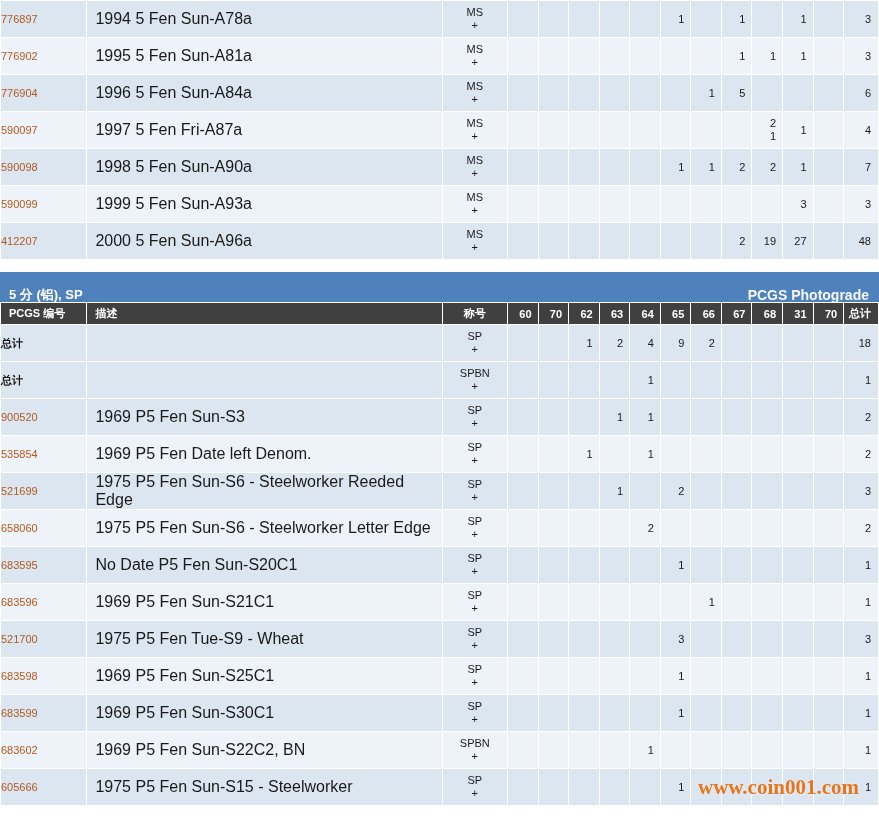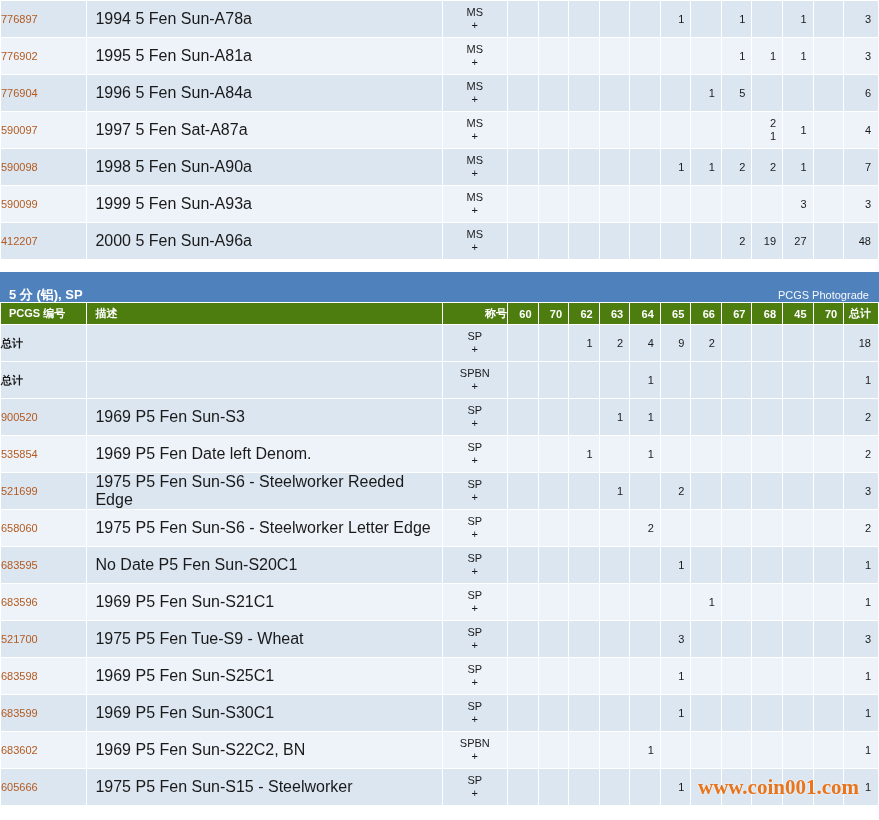--- a/index.html
+++ b/index.html
@@ -74,38 +74,38 @@
     height:30px;
     display:flex;
     align-items:center;
     justify-content:space-between;
     padding:16px 10px 0 9px;
     box-sizing:border-box;
     font-weight:bold;
     font-size:13px;
   }
   .section-bar .right{
-    font-weight:normal;
-    font-size:11px;
+    font-weight:bold;
+    font-size:14px;
     opacity:.95;
   }
 
   
   .hdr td{
-    background:#4d7c0f;
+    background:#404040;
     color:#ffffff;
     height:22px;
     font-size:11px;
     font-weight:bold;
     border:1px solid #ffffff;
     box-sizing:border-box;
     vertical-align:middle;
   }
   .hdr td.left{padding-left:8px;text-align:left;}
-  .hdr td.ctr{text-align:right;}
+  .hdr td.ctr{text-align:center;}
   .hdr td.rgt{text-align:right;padding-right:6px;}
   .hdr td.rgt-tot{text-align:right;padding-right:7px;}
 
   
   .total-row .cell{background:#dce6f1;}
   .total-row .id-cell{color:#1a1a1a;font-weight:bold;}
 
   .spacer{height:12px;background:#ffffff;}
 
   .watermark{
@@ -200,21 +200,21 @@
           <td class="cell num-cell"></td>
           <td class="cell num-cell">1</td>
           <td class="cell num-cell">5</td>
           <td class="cell num-cell"></td>
           <td class="cell num-cell"></td>
           <td class="cell num-cell"></td>
           <td class="cell tot-cell">6</td>
         </tr>
         <tr class="row-b">
           <td class="cell id-cell">590097</td>
-          <td class="cell desc-cell">1997 5 Fen Sat-A87a</td>
+          <td class="cell desc-cell">1997 5 Fen Fri-A87a</td>
           <td class="cell grade-cell">
             <div>MS</div>
             <div>+</div>
           </td>
           <td class="cell num-cell"></td>
           <td class="cell num-cell"></td>
           <td class="cell num-cell"></td>
           <td class="cell num-cell"></td>
           <td class="cell num-cell"></td>
           <td class="cell num-cell"></td>
@@ -323,21 +323,21 @@
         <td class="ctr">称号</td>
         <td class="rgt">60</td>
         <td class="rgt">70</td>
         <td class="rgt">62</td>
         <td class="rgt">63</td>
         <td class="rgt">64</td>
         <td class="rgt">65</td>
         <td class="rgt">66</td>
         <td class="rgt">67</td>
         <td class="rgt">68</td>
-        <td class="rgt">45</td>
+        <td class="rgt">31</td>
         <td class="rgt">70</td>
         <td class="rgt-tot">总计</td>
       </tr>
     </thead>
     <tbody id="sp-body">
         <tr class="row-a total-row">
           <td class="cell id-cell">总计</td>
           <td class="cell desc-cell"></td>
           <td class="cell grade-cell">
             <div>SP</div>

